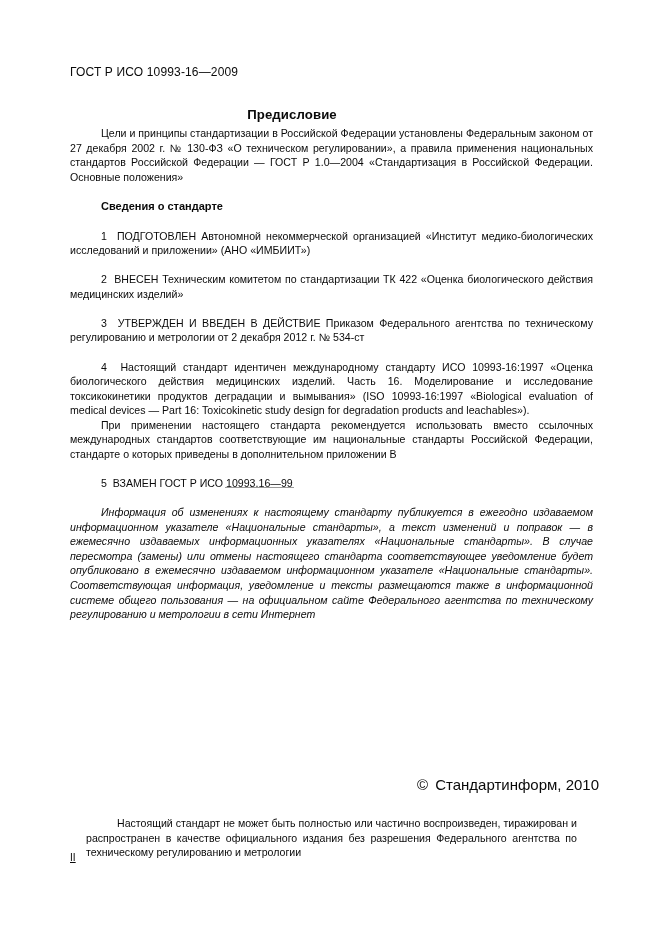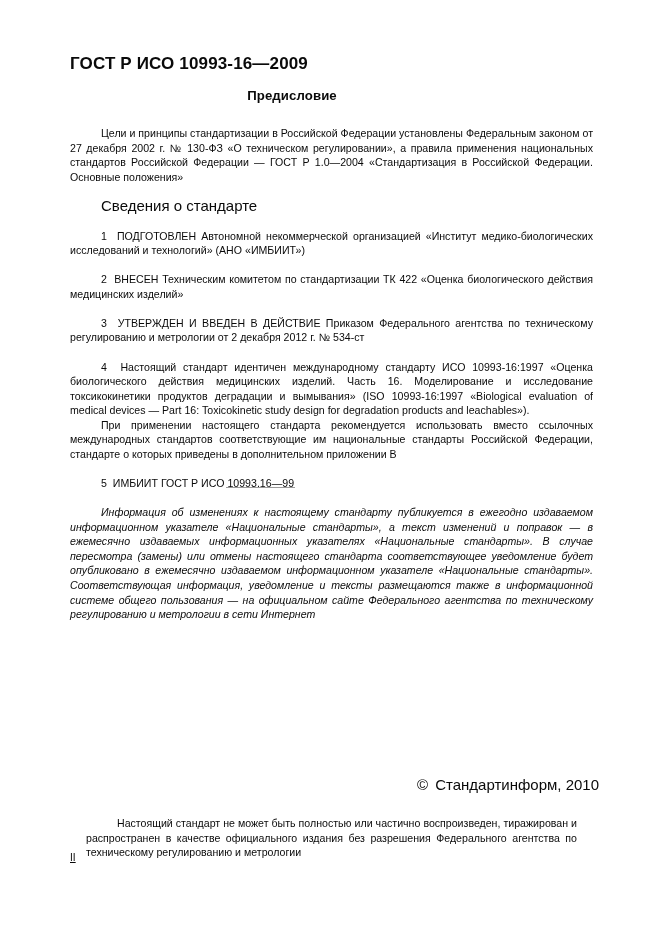--- a/index.html
+++ b/index.html
@@ -22,32 +22,32 @@
     top: 0;
     width: 661px;
     height: 936px;
     overflow: hidden;
   }
 
   
   .doc-header {
     position: absolute;
     left: 70px;
-    top: 54px;
-    font-size: 17px;
-    font-weight: bold;
+    top: 65px;
+    font-size: 12px;
+    font-weight: normal;
     letter-spacing: 0.15px;
     white-space: nowrap;
   }
 
   
   .page-title {
     position: absolute;
     left: 0;
-    top: 88px;
+    top: 107px;
     width: 589px;
     text-align: center;
     font-size: 13.2px;
     font-weight: bold;
     letter-spacing: 0.1px;
     padding-right: 32px;
     box-sizing: border-box;
     padding-left: 27px;
   }
 
@@ -67,22 +67,22 @@
     text-justify: inter-word;
     letter-spacing: 0.01px;
   }
   p.body.indent { text-indent: 31px; }
 
   .gap-sm { height: 14.5px; }
   .gap-md { height: 15px; }
 
   h2.section-head {
     margin: 0;
-    font-size: 15px;
-    font-weight: normal;
+    font-size: 11px;
+    font-weight: bold;
     line-height: 14.55px;
     text-indent: 31px;
   }
 
   
   .struck {
     position: relative;
     white-space: nowrap;
   }
   .struck::after {
@@ -158,39 +158,39 @@
   <div class="content">
 
     <p class="body indent">Цели и принципы стандартизации в Российской Федерации установлены Федеральным законом от 27 декабря 2002 г. № 130-ФЗ «О техническом регулировании», а правила применения национальных стандартов Российской Федерации — ГОСТ Р 1.0—2004 «Стандартизация в Российской Федерации. Основные положения»</p>
 
     <div class="gap-md"></div>
 
     <h2 class="section-head">Сведения о стандарте</h2>
 
     <div class="gap-md"></div>
 
-    <p class="body indent"><span>1</span>&nbsp;&nbsp;<span>ПОДГОТОВЛЕН Автономной некоммерческой организацией «Институт медико-биологических исследований и технологий» (АНО «ИМБИИТ»)</span></p>
+    <p class="body indent"><span>1</span>&nbsp;&nbsp;<span>ПОДГОТОВЛЕН Автономной некоммерческой организацией «Институт медико-биологических исследований и приложении» (АНО «ИМБИИТ»)</span></p>
 
     <div class="gap-sm"></div>
 
     <p class="body indent"><span>2</span>&nbsp;&nbsp;<span>ВНЕСЕН Техническим комитетом по стандартизации ТК 422 «Оценка биологического действия медицинских изделий»</span></p>
 
     <div class="gap-sm"></div>
 
     <p class="body indent"><span>3</span>&nbsp;&nbsp;<span>УТВЕРЖДЕН И ВВЕДЕН В ДЕЙСТВИЕ Приказом Федерального агентства по техническому регулированию и метрологии от 2 декабря 2012 г. № 534-ст</span></p>
 
     <div class="gap-sm"></div>
 
     <p class="body indent"><span>4</span>&nbsp;&nbsp;<span>Настоящий стандарт идентичен международному стандарту ИСО 10993-16:1997 «Оценка биологического действия медицинских изделий. Часть 16. Моделирование и исследование токсикокинетики продуктов деградации и вымывания» (ISO 10993-16:1997 «Biological evaluation of medical devices — Part 16: Toxicokinetic study design for degradation products and leachables»).</span></p>
 
     <p class="body indent">При применении настоящего стандарта рекомендуется использовать вместо ссылочных международных стандартов соответствующие им национальные стандарты Российской Федерации, стандарте о которых приведены в дополнительном приложении В</p>
 
     <div class="gap-md"></div>
 
-    <p class="body indent"><span>5</span>&nbsp;&nbsp;<span>ИМБИИТ ГОСТ Р ИСО</span>&nbsp;<span class="struck">10993.16—99</span></p>
+    <p class="body indent"><span>5</span>&nbsp;&nbsp;<span>ВЗАМЕН ГОСТ Р ИСО</span>&nbsp;<span class="struck">10993.16—99</span></p>
 
   </div>
 
   <div class="notice">
     <p>Информация об изменениях к настоящему стандарту публикуется в ежегодно издаваемом информационном указателе «Национальные стандарты», а текст изменений и поправок — в ежемесячно издаваемых информационных указателях «Национальные стандарты». В случае пересмотра (замены) или отмены настоящего стандарта соответствующее уведомление будет опубликовано в ежемесячно издаваемом информационном указателе «Национальные стандарты». Соответствующая информация, уведомление и тексты размещаются также в информационной системе общего пользования — на официальном сайте Федерального агентства по техническому регулированию и метрологии в сети Интернет</p>
   </div>
 
   <div class="copyright"><span class="sym">©</span><span>Стандартинформ, 2010</span></div>
 
   <div class="footer-note">

